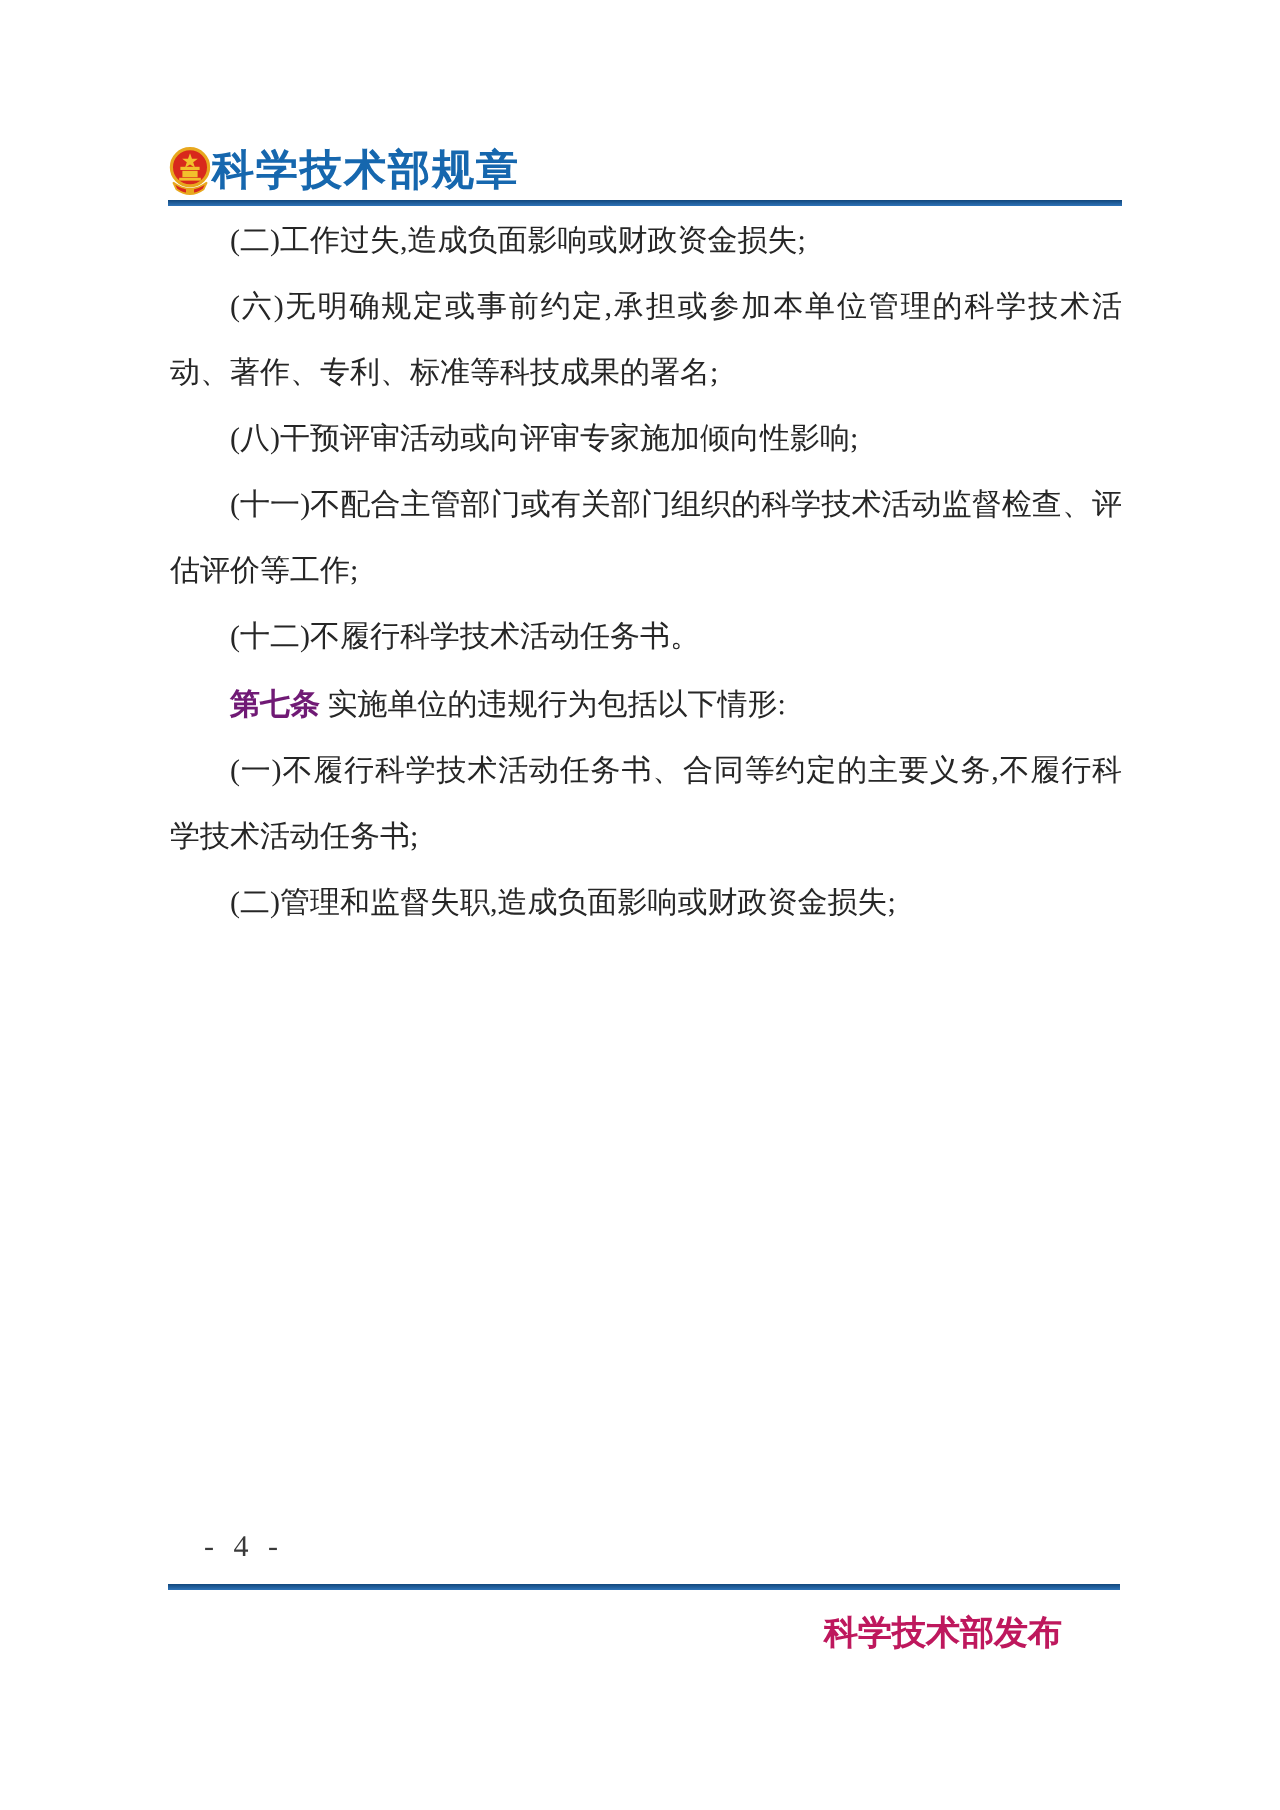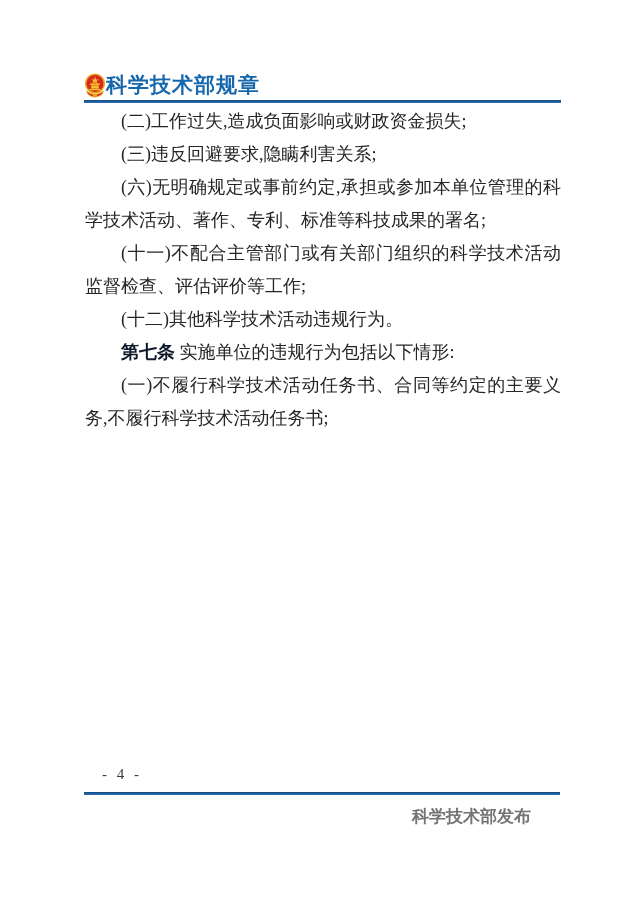--- a/index.html
+++ b/index.html
@@ -44,35 +44,35 @@
     width: 477px;
     height: 3px;
     background: linear-gradient(#12477c, #2f74b8);
   }
   
   .doc-body {
     position: absolute;
     left: 85px;
     top: 105px;
     width: 476px;
-    font-size: 18px;
+    font-size: 15px;
     line-height: 33px;
     color: #262626;
     text-align: justify;
     text-justify: inter-ideograph;
   }
   .doc-body p {
     margin: 0;
     padding: 0;
     text-indent: 2em;
   }
   .doc-body p b {
     font-family: "Liberation Sans", "DejaVu Sans", sans-serif;
     font-weight: bold;
-    color: #0f172a;
+    color: #701a75;
   }
   
   .page-number {
     position: absolute;
     left: 102px;
     top: 764px;
     font-size: 15px;
     line-height: 20px;
     letter-spacing: 3px;
     color: #3a3a3a;
@@ -86,21 +86,21 @@
     height: 3px;
     background: linear-gradient(#12477c, #2f74b8);
   }
   .footer-publisher {
     position: absolute;
     right: 109px;
     top: 805px;
     font-family: "Liberation Sans", "DejaVu Sans", sans-serif;
     font-size: 17px;
     font-weight: bold;
-    color: #737373;
+    color: #be185d;
     white-space: nowrap;
   }
 </style>
 </head>
 <body>
 
 <div class="page">
 
   <div class="header">
     <svg class="emblem" viewBox="0 0 22 25" xmlns="http://www.w3.org/2000/svg">
@@ -113,38 +113,39 @@
       <rect x="9" y="21.2" width="4" height="2.4" fill="#e8a81e"></rect>
     </svg>
     <span class="header-title">科学技术部规章</span>
   </div>
 
   <div class="header-rule"></div>
 
   <main class="doc-body" id="doc-body">
   <p><span>(二)工作过失,造成负面影响或财政资金损失;</span></p>
 
-  <p><span>(三)违反回避要求,隐瞒利害关系;</span></p>
 
 
 
   <p><span>(六)无明确规定或事前约定,承担或参加本单位管理的科学技术活动、著作、专利、标准等科技成果的署名;</span></p>
 
 
+  <p><span>(八)干预评审活动或向评审专家施加倾向性影响;</span></p>
 
 
 
   <p><span>(十一)不配合主管部门或有关部门组织的科学技术活动监督检查、评估评价等工作;</span></p>
 
-  <p><span>(十二)其他科学技术活动违规行为。</span></p>
+  <p><span>(十二)不履行科学技术活动任务书。</span></p>
 
   <p><b>第七条</b><span> 实施单位的违规行为包括以下情形:</span></p>
 
   <p><span>(一)不履行科学技术活动任务书、合同等约定的主要义务,不履行科学技术活动任务书;</span></p>
 
+  <p><span>(二)管理和监督失职,造成负面影响或财政资金损失;</span></p>
 </main>
 
   <div class="page-number">- 4 -</div>
 
   <div class="footer-rule"></div>
 
   <div class="footer-publisher">科学技术部发布</div>
 
 </div>
 

